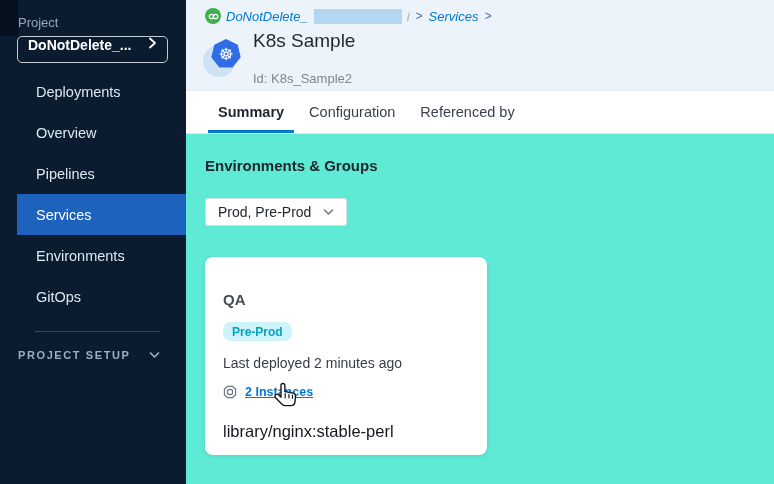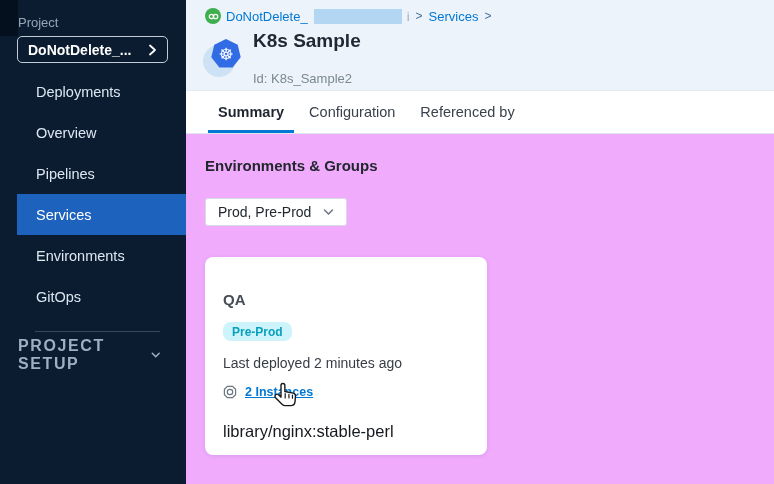--- a/index.html
+++ b/index.html
@@ -6,65 +6,65 @@
   html,body { width:774px; height:484px; overflow:hidden; background:#f7fafc;
               font-family:"Liberation Sans","DejaVu Sans",sans-serif; }
   .app { position:relative; display:flex; width:774px; height:484px; }
 
   
   .sidebar { position:relative; width:186px; height:100%; background:#0b1c30;
              color:#e4ecf5; flex:none; }
   .corner-block { position:absolute; left:0; top:0; width:18px; height:36px; background:#05101e; }
   .project-label { padding:15px 12px 0 18px; font-size:13px; color:#97a6b8; }
   .project-selector { margin:6px 0 0 17px; width:151px; height:27px;
-             border:1px solid #c2ccd6; border-radius:5px; display:flex; align-items:center;
+             border:1px solid #c2ccd6; border-radius:5px; display:flex; align-items:flex-start;
              justify-content:space-between; padding:0 10px; cursor:pointer; background:transparent; }
   .project-selector .sel-text { font-size:14px; font-weight:bold; color:#ffffff; white-space:nowrap; }
   .nav { margin-top:8px; }
   .nav-item { height:41px; display:flex; align-items:center; margin-left:17px;
               padding-left:19px; font-size:14.5px; color:#dde7f1; cursor:pointer; }
   .nav-item.active { background:#1d62bd; color:#ffffff; }
   .sidebar-divider { margin:14px 0 0 35px; width:125px; border-top:1px solid rgba(125,145,170,.38); }
   .project-setup { margin:13px 0 0 0; padding-left:18px; width:160px; height:20px;
               display:flex; align-items:center; justify-content:space-between;
-              font-size:16px; font-weight:bold; letter-spacing:1.6px; color:#9db0c3; cursor:pointer; }
+              font-size:11px; font-weight:bold; letter-spacing:1.6px; color:#9db0c3; cursor:pointer; }
 
   
   .main { flex:1; display:flex; flex-direction:column; min-width:0; }
 
   .top-header { height:91px; background:#ecf3fa; border-bottom:1px solid #e3eaf2; }
   .breadcrumb { display:flex; align-items:center; gap:5px; padding:8px 0 0 19px;
-                font-size:13px; color:#0278d5; }
+                font-size:13px; color:#0278d5;font-style:italic; }
   .bc-project-icon { width:16px; height:16px; border-radius:50%; background:#3fae4d;
                 display:flex; align-items:center; justify-content:center; flex:none; }
   .bc-link { color:#0278d5; cursor:pointer; }
   .bc-selection { width:88px; height:15px; background:#b3d6f2; margin-left:1px; }
   .bc-faint { color:#9fb0bd; }
   .bc-sep { color:#44719f; font-size:12px; padding:0 1px; }
 
   .service-header { display:flex; align-items:center; gap:12px; margin:6px 0 0 17px; }
   .k8s-icon { position:relative; width:38px; height:38px; flex:none; }
   .k8s-back { position:absolute; left:0; bottom:0; width:32px; height:32px;
               border-radius:50%; background:#cde2f5; }
   .k8s-hept { position:absolute; right:0; top:0; width:30px; height:30px; background:#326ce5;
               clip-path:polygon(50% 0%, 89% 19%, 99% 61%, 72% 95%, 28% 95%, 1% 61%, 11% 19%);
               display:flex; align-items:center; justify-content:center; }
   .k8s-hept span { color:#fff; font-size:17px; line-height:1; }
-  .svc-title { font-size:19px; font-weight:bold; color:#1f2733; }
+  .svc-title { font-size:19px; font-weight:normal; color:#1f2733; }
   .svc-id { margin-top:19px; font-size:13px; color:#7b8792; }
 
   .tabs-row { height:43px; background:#ffffff; border-bottom:1px solid #dfe6ed;
               display:flex; align-items:stretch; gap:5px; padding-left:22px; }
   .tab { position:relative; display:flex; align-items:center; padding:4px 10px;
          font-size:14.5px; color:#3b414d; cursor:pointer; }
   .tab.active { font-weight:bold; color:#1f2630; }
   .tab.active::after { content:""; position:absolute; left:0; right:0; bottom:0;
          height:3px; background:#0278d5; }
 
-  .content { flex:1; background:#f0abfc; padding:23px 2px 0 19px; }
+  .content { flex:1; background:#5eead4; padding:23px 2px 0 19px; }
   .section-title { font-size:15px; font-weight:bold; color:#22272d; }
   .env-filter { margin-top:24px; width:142px; height:28px; background:#ffffff;
         border:1px solid #d8dde4; border-radius:3px; display:flex; align-items:center;
         justify-content:space-between; padding:0 12px; font-size:14px; color:#22272d; cursor:pointer; }
 
   .env-card { margin-top:31px; width:282px; height:198px; background:#ffffff; border-radius:8px;
         box-shadow:0 1px 4px rgba(30,60,100,.12); padding:34px 18px 0 18px; }
   .env-name { font-size:15px; font-weight:bold; color:#454b55; }
   .env-badge { display:inline-block; margin-top:14px; background:#cdf3fb; color:#09a0bd;
         font-size:12px; font-weight:bold; padding:2.5px 9px; border-radius:8px; }

